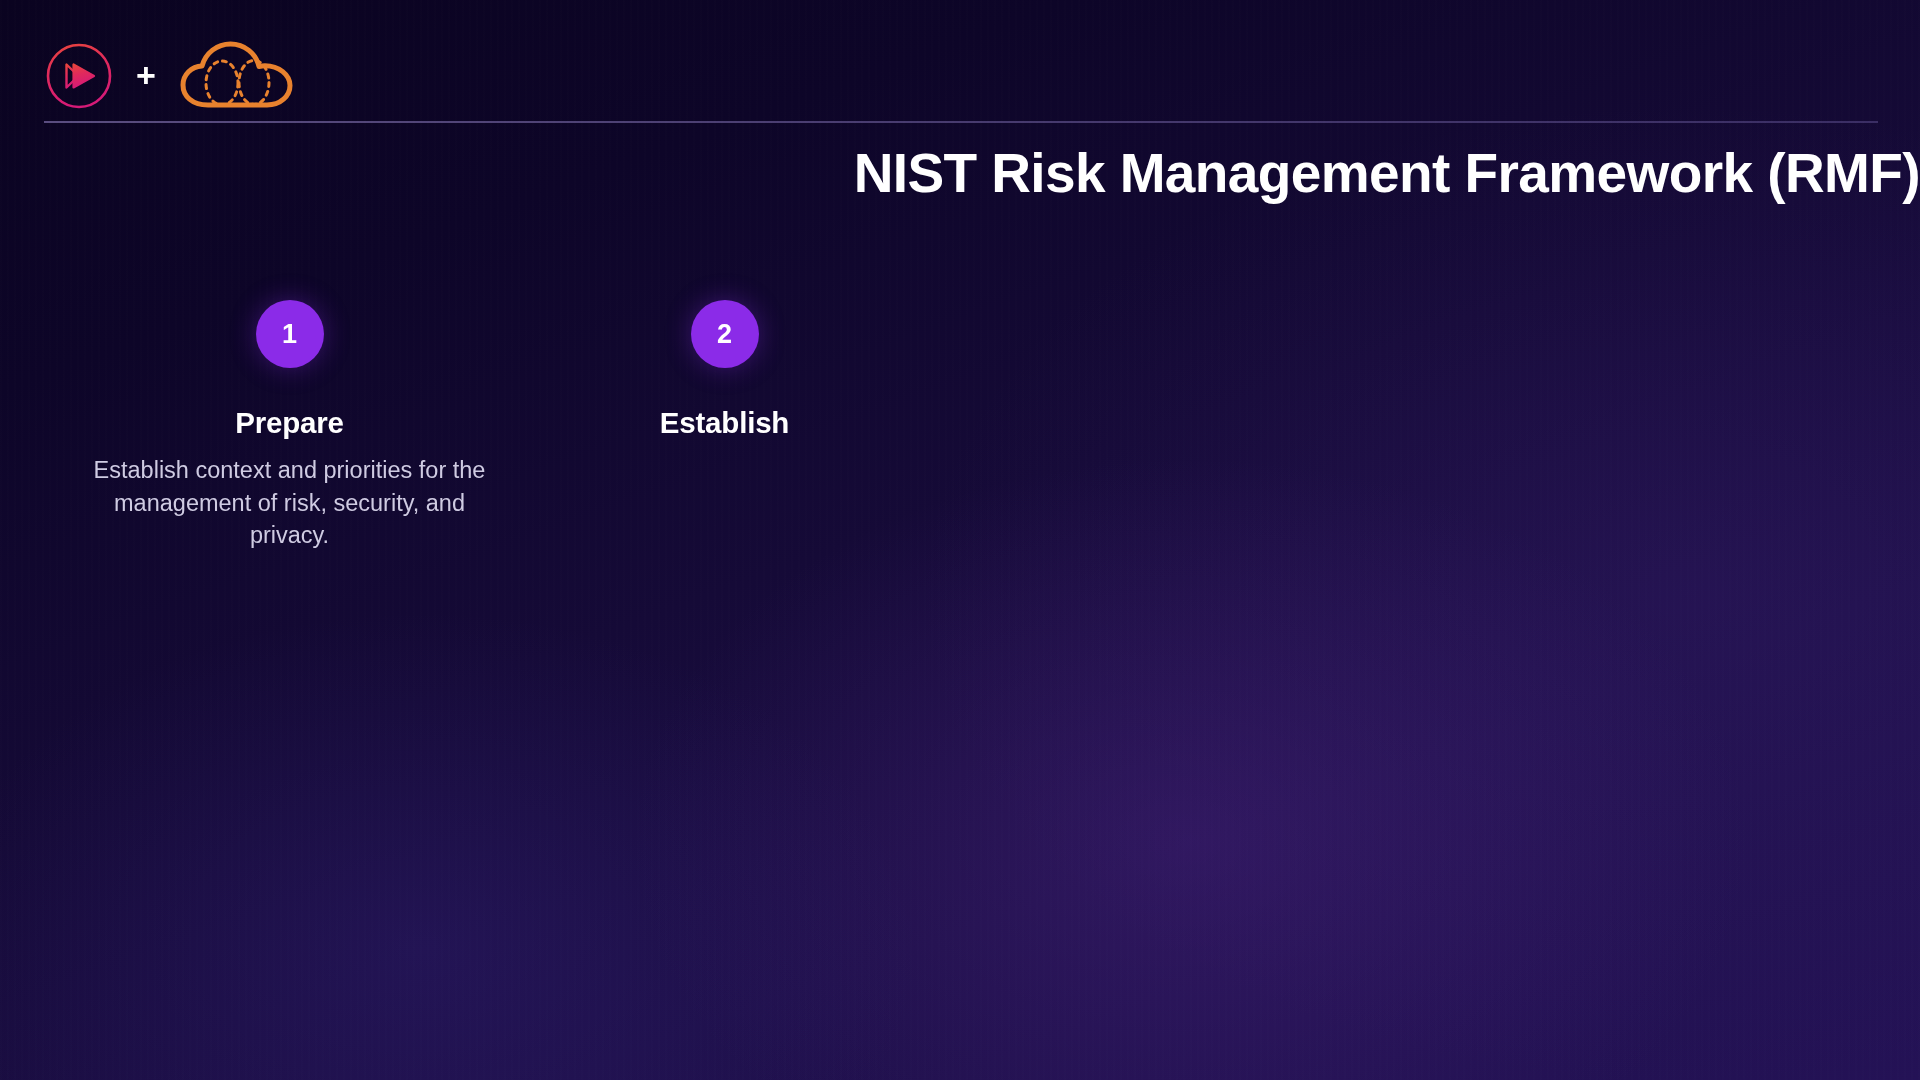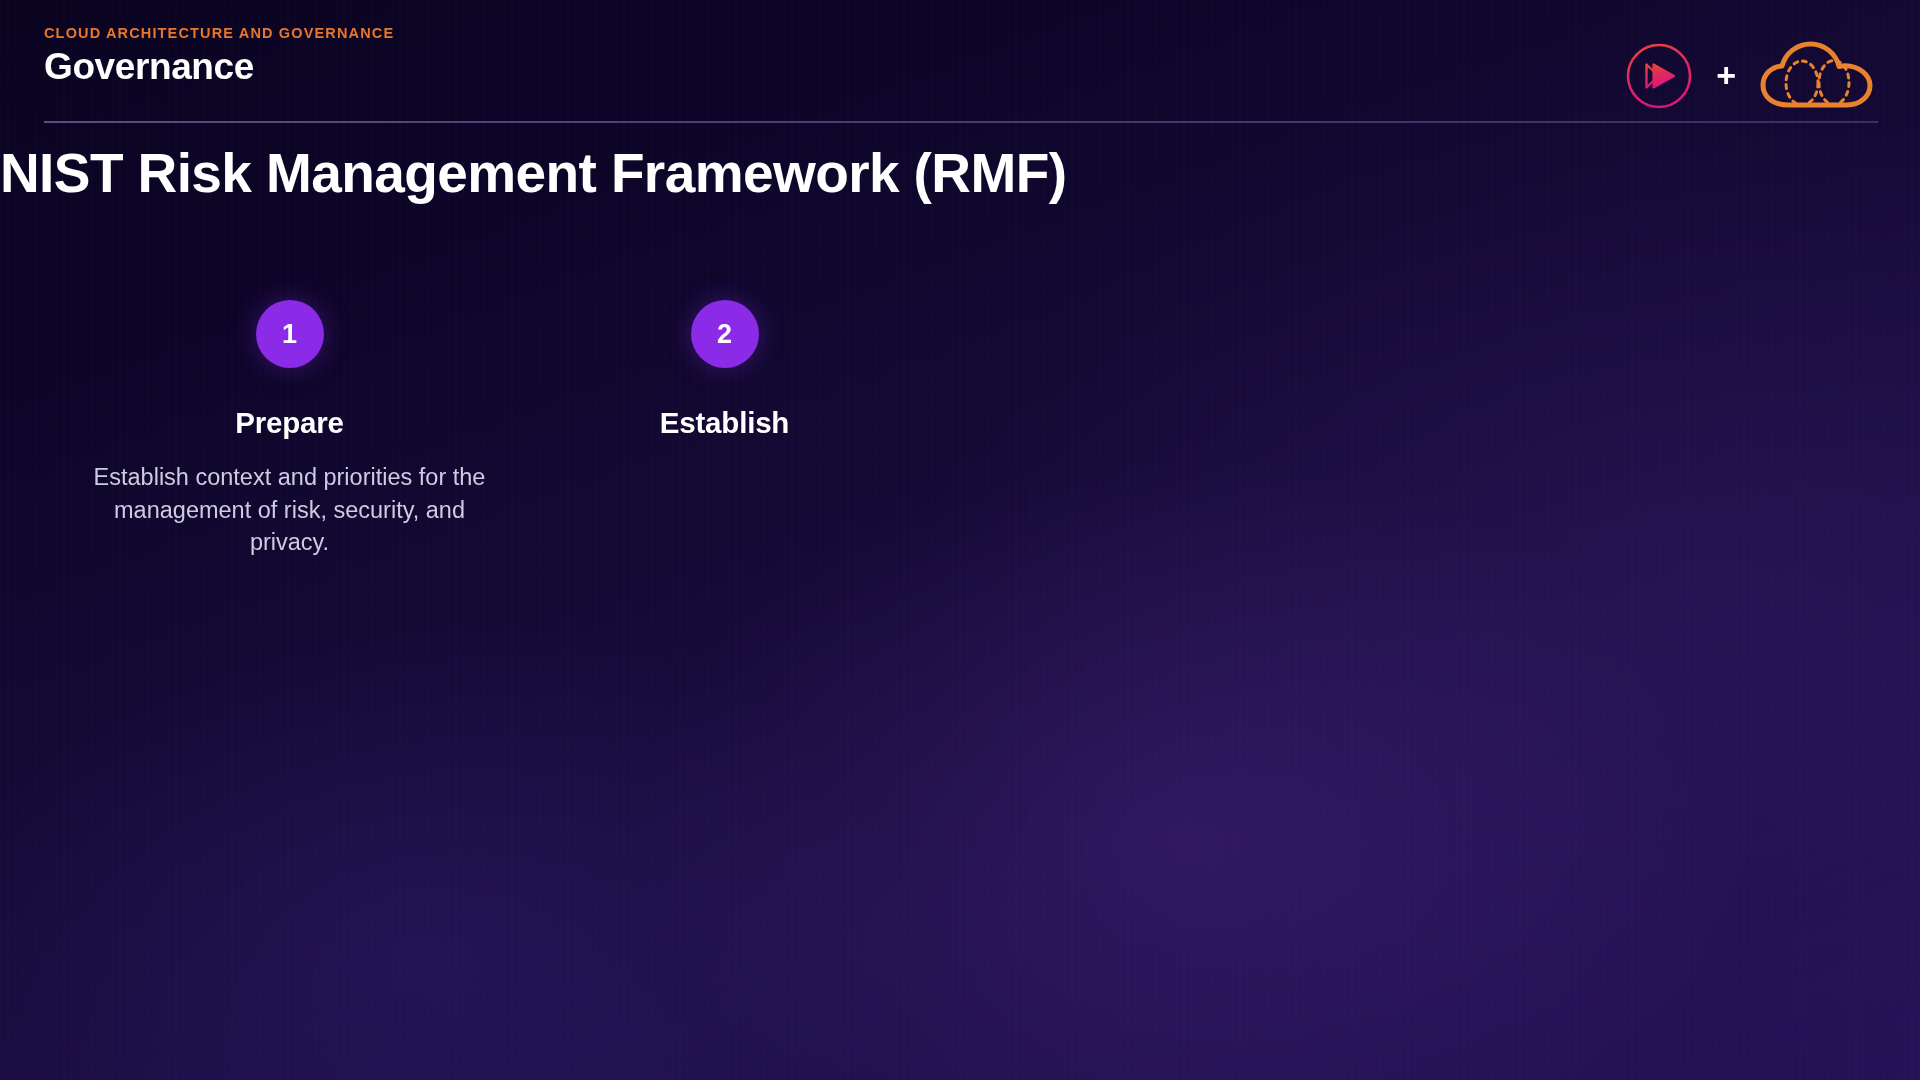--- a/index.html
+++ b/index.html
@@ -93,21 +93,21 @@
       rgba(150,132,205,0.42) 50%,
       rgba(132,116,190,0.34) 100%);
     z-index:5;
   }
 
   
   .main-title{
     position:absolute;
     top:141px; left:0;
     width:1920px;
-    text-align:left;
+    text-align:right;
     color:#ffffff;
     font-size:55px;
     font-weight:bold;
     letter-spacing:-0.6px;
     line-height:1.18;
     z-index:4;
   }
 
   
   .steps{
@@ -144,40 +144,36 @@
   .step-title{
     margin-top:37px;
     color:#ffffff;
     font-size:29.5px;
     font-weight:bold;
     line-height:1.2;
     text-align:center;
     letter-spacing:-0.2px;
   }
   .step-desc{
-    margin-top:21px;
+    margin-top:14px;
     color:#cfcbe2;
     font-size:23.5px;
     font-weight:normal;
     line-height:1.37;
     text-align:center;
     max-width:400px;
   }
 </style>
 </head>
 <body>
 
 <div class="slide">
 
   <div class="header">
 
-    <div class="header-left">
-      <div class="eyebrow">CLOUD ARCHITECTURE AND GOVERNANCE</div>
-      <div class="section-title">Governance</div>
-    </div>
 
     <div class="header-logos">
 
       <svg class="logo-play" viewBox="0 0 70 70">
         <defs>
           <linearGradient id="playGrad" x1="0" y1="0" x2="0.25" y2="1">
             <stop offset="0%" stop-color="#E8453C"></stop>
             <stop offset="45%" stop-color="#E02A5C"></stop>
             <stop offset="100%" stop-color="#D61A77"></stop>
           </linearGradient>

